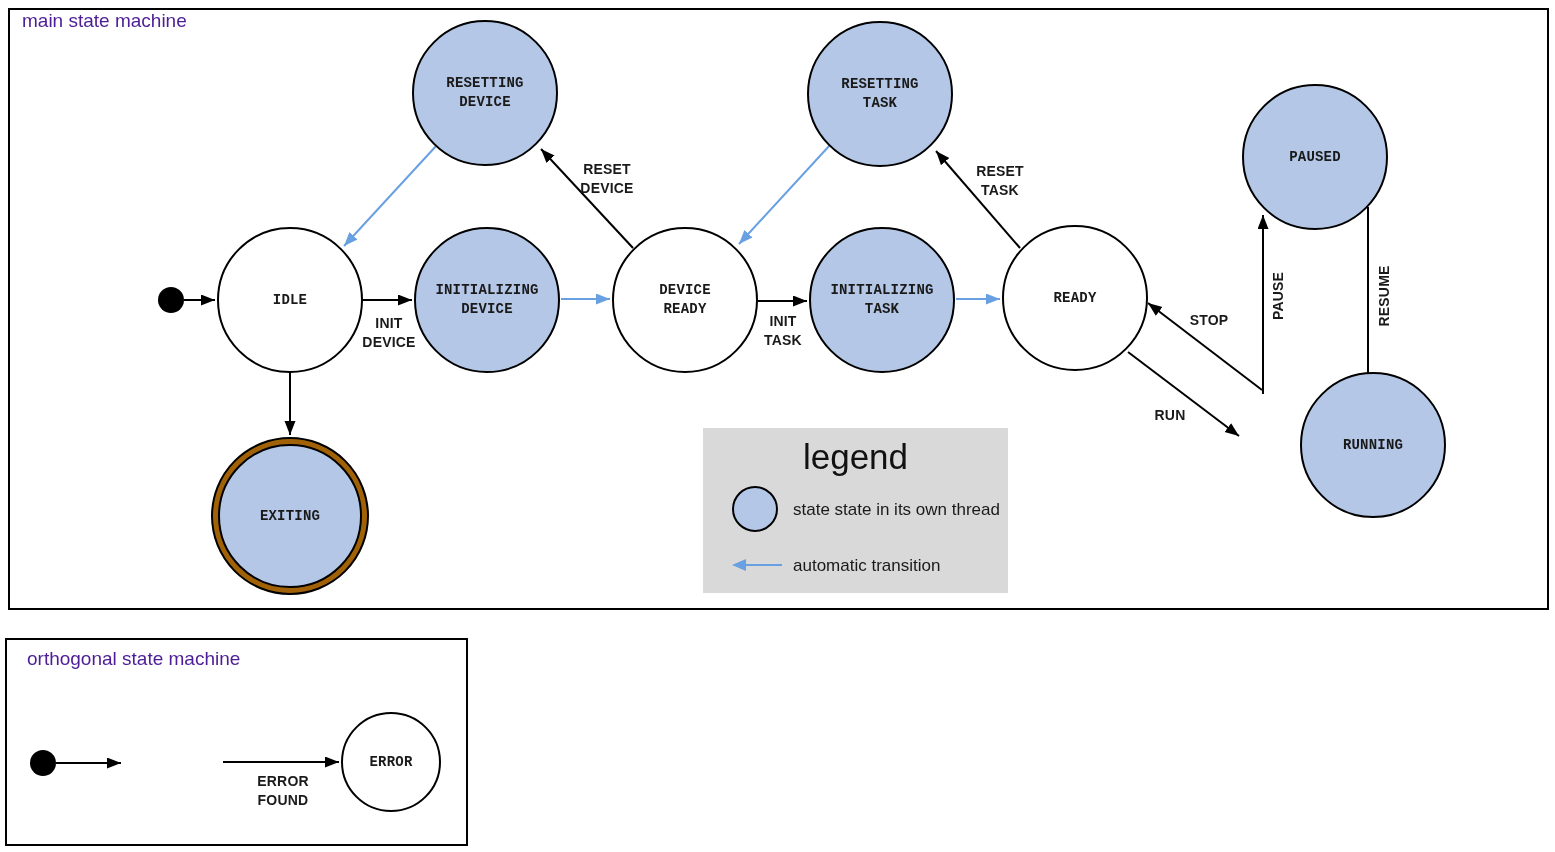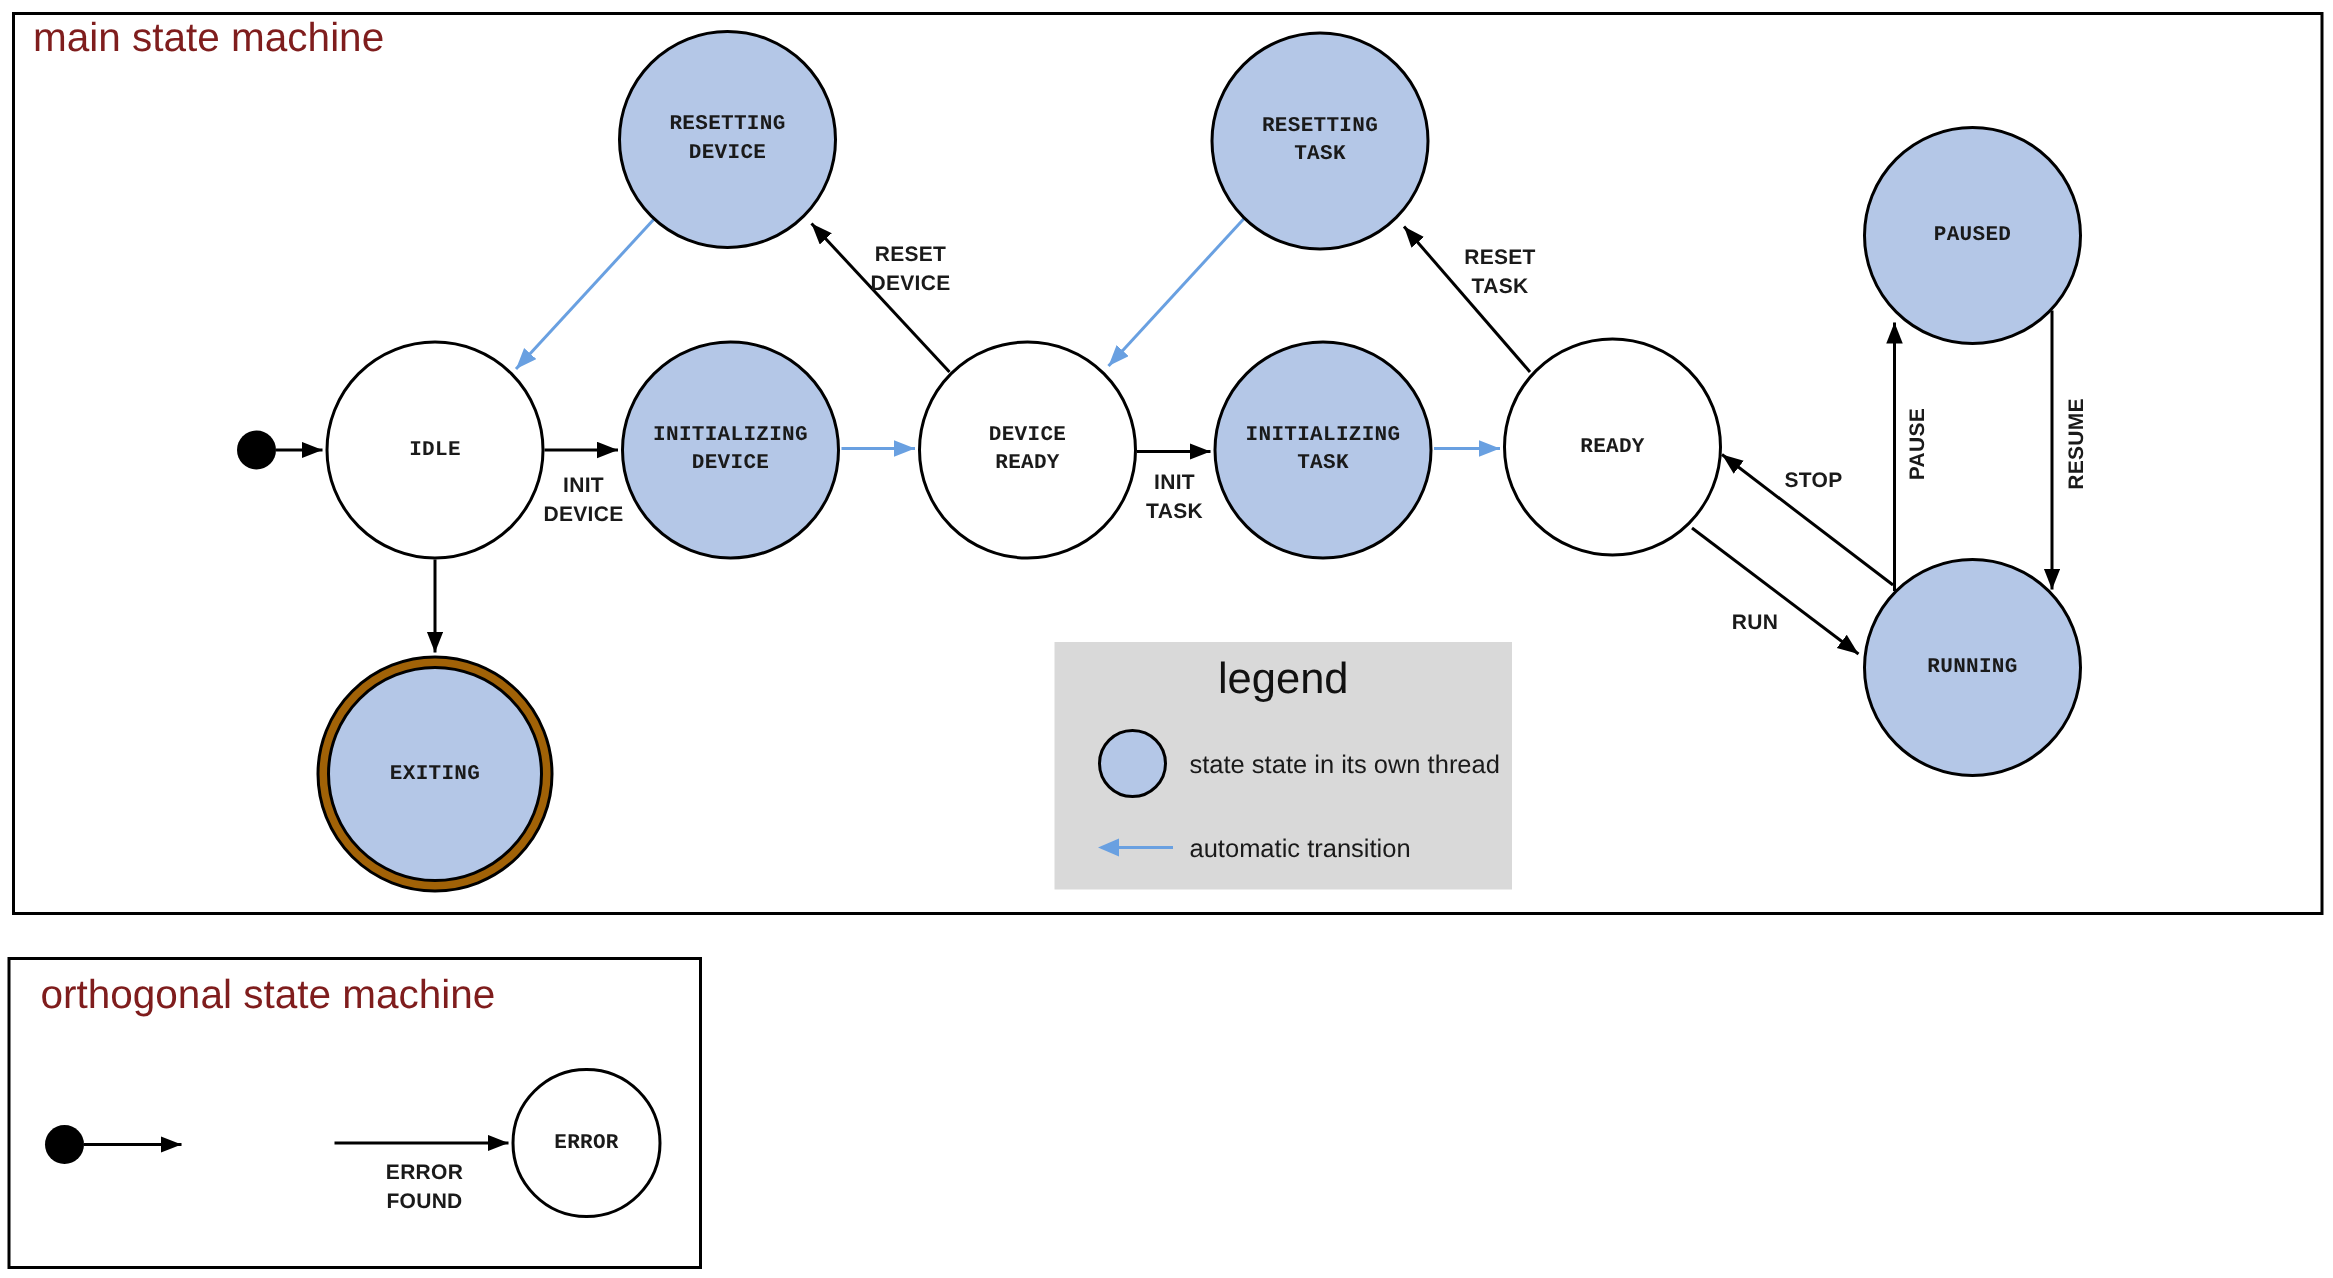--- a/index.html
+++ b/index.html
@@ -5,21 +5,21 @@
   html,body { margin:0; padding:0; background:#fff; }
   .canvas {
     position:relative; width:1555px; height:852px; background:#fff;
     font-family:"Liberation Sans", sans-serif; color:#1a1a1a; overflow:hidden;
   }
   .frame {
     position:absolute; border:2px solid var(--state-border, #000);
     box-sizing:border-box; background:transparent;
   }
   .frame-title {
-    position:absolute; font-size:27px; color:#7f1d1d; white-space:nowrap;
+    position:absolute; font-size:19px; color:#4c1d95; white-space:nowrap;
   }
   svg.wires { position:absolute; left:0; top:0; }
   .wire { stroke:var(--state-border,#000); stroke-width:2; fill:none; }
   .wire.auto { stroke:var(--automatic-transition,#69a0e1); }
   .mk-black { fill:var(--state-border,#000); }
   .mk-auto { fill:var(--automatic-transition,#69a0e1); }
   .state {
     position:absolute; border:2px solid var(--state-border,#000); border-radius:50%;
     box-sizing:border-box; background:#fff;
     display:flex; align-items:center; justify-content:center; text-align:center;
@@ -37,21 +37,21 @@
     font-size:14px; font-weight:bold; line-height:1.35; letter-spacing:0.2px;
     white-space:pre-line; text-align:center; color:#1a1a1a;
   }
   .t-label.rot { transform:translate(-50%,-50%) rotate(-90deg); }
   .legend {
     position:absolute; background:var(--legend-background,#d9d9d9);
     box-sizing:border-box;
   }
   .legend-title {
     position:absolute; left:0; right:0; top:9px; text-align:center;
-    font-size:29px; color:#111;
+    font-size:35px; color:#111;
   }
   .legend-sample-circle {
     position:absolute; width:46px; height:46px; border-radius:50%;
     border:2px solid var(--state-border,#000); box-sizing:border-box;
     background:var(--threaded-state-fill,#b4c7e7);
   }
   .legend-item-label { position:absolute; font-size:17px; color:#1a1a1a; white-space:nowrap; }
   .legend-arrow-svg { position:absolute; }
 </style>
 </head>
@@ -143,21 +143,21 @@
   </div>
 
   <div class="state" style="left:1002px;top:225px;width:146px;height:146px;">
     <div class="state-label">READY</div>
   </div>
 
   <div class="state threaded" style="left:1242px;top:84px;width:146px;height:146px;">
     <div class="state-label">PAUSED</div>
   </div>
 
-  <div class="state threaded" style="left:1242px;top:372px;width:146px;height:146px;align-items:center;">
+  <div class="state threaded" style="left:1300px;top:372px;width:146px;height:146px;align-items:center;">
     <div class="state-label">RUNNING</div>
   </div>
 
   <div class="state" style="left:211px;top:437px;width:158px;height:158px;background:#a16207;">
     <div class="state threaded" style="left:5px;top:5px;width:144px;height:144px;">
       <div class="state-label">EXITING</div>
     </div>
   </div>
 
   <div class="initial-dot" style="left:30px;top:750px;"></div>

